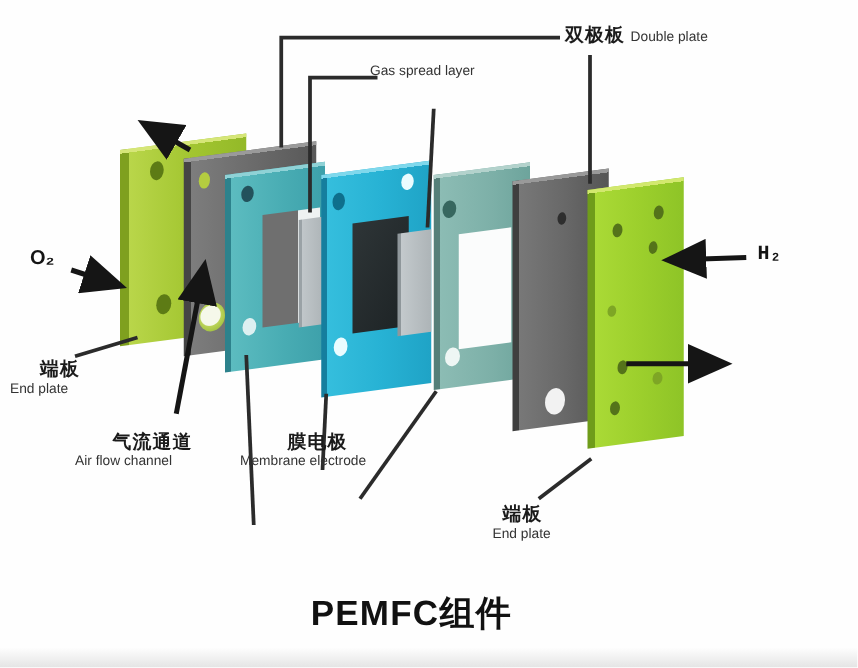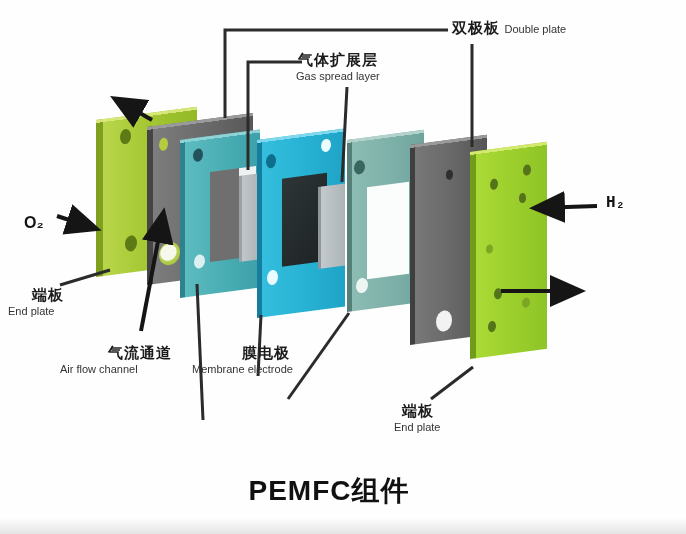--- a/index.html
+++ b/index.html
@@ -145,39 +145,38 @@
     <path d="M60,285 L110,270" stroke="#2b2b2b" stroke-width="3" fill="none"></path>
     <path d="M431,399 L473,367" stroke="#2b2b2b" stroke-width="3" fill="none"></path>
   </svg>
 
   <div class="lab" style="left:452px;top:19px;">
     <span class="zh">双极板</span>
     <span class="en">Double plate</span>
   </div>
 
   <div class="lab" style="left:296px;top:51px;text-align:center;">
-    <div class="zh">气体扩展层</div>
     <div class="en">Gas spread layer</div>
   </div>
 
-  <div class="lab gas" style="left:24px;top:214px;">O₂</div>
+  <div class="lab gas" style="left:24px;top:198px;">O₂</div>
   <div class="lab gas" style="left:606px;top:194px;font-family:Liberation Mono, monospace;">H₂</div>
 
   <div class="lab" style="left:8px;top:286px;">
     <div class="zh" style="margin-left:24px;">端板</div>
     <div class="en">End plate</div>
   </div>
 
   <div class="lab" style="left:60px;top:344px;">
-    <div class="zh" style="margin-left:48px;">气流通道</div>
+    <div class="zh" style="margin-left:30px;">气流通道</div>
     <div class="en">Air flow channel</div>
   </div>
 
   <div class="lab" style="left:192px;top:344px;">
-    <div class="zh" style="margin-left:50px;">膜电极</div>
+    <div class="zh" style="margin-left:38px;">膜电极</div>
     <div class="en">Membrane electrode</div>
   </div>
 
 
   <div class="lab" style="left:394px;top:402px;">
     <div class="zh" style="margin-left:8px;">端板</div>
     <div class="en">End plate</div>
   </div>
 
   <div id="title">PEMFC组件</div>

